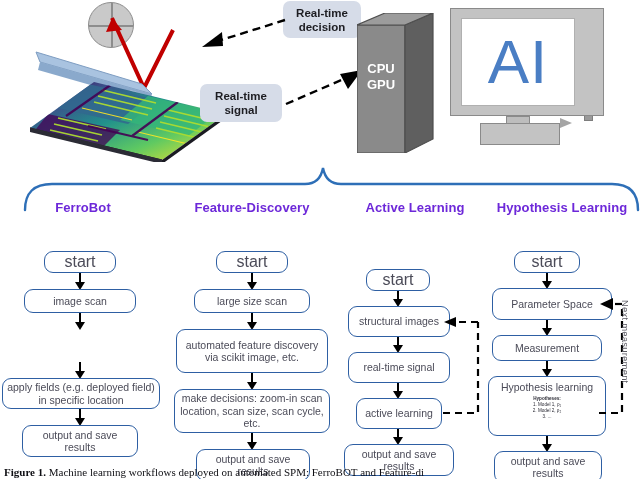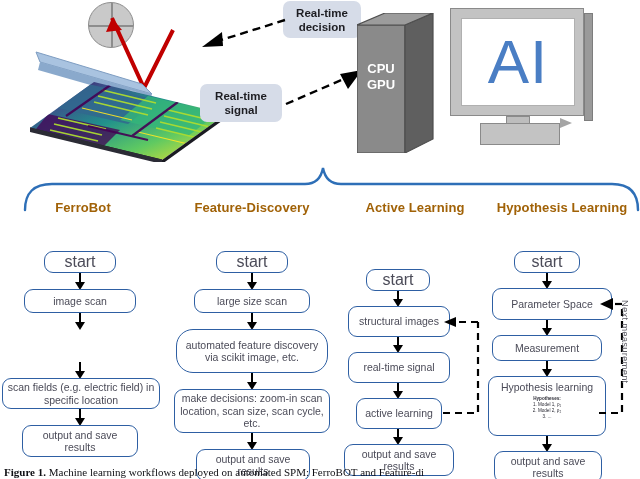--- a/index.html
+++ b/index.html
@@ -54,21 +54,21 @@
   .tower { position:absolute; left:344px; top:13px; width:82px; height:140px;margin-left:13px; }
   .tower-label {
     position:absolute; left:0px; top:48px; width:48px;
     text-align:center; color:#ffffff; font-weight:bold;
     font-size:13px; line-height:16px;
   }
 
   
   .monitor { position:absolute; left:450px; top:8px; width:148px; height:145px; }
   .monitor .bezel {
-    position:absolute; left:0; top:0; width:134px; height:108px;
+    position:absolute; left:0; top:0; width:154px; height:108px;
     background:#c3c3c3; border:1.5px solid #8a8a8a; box-sizing:border-box;padding-left:28px;
   }
   .monitor .bezel-side {
     position:absolute; left:134px; top:5px; width:9px; height:108px;
     background:#9a9a9a; border:1px solid #7d7d7d; box-sizing:border-box;
   }
   .monitor .screen {
     position:absolute; left:10px; top:9px; width:114px; height:88px;
     background:#ffffff; border:1px solid #b0b0b0; box-sizing:border-box;
     display:flex; align-items:center; justify-content:center;
@@ -91,21 +91,21 @@
     border-bottom:5px solid transparent;
   }
 
   
   #brace { position:absolute; left:0px; top:160px; width:640px; height:52px; }
 
   
   .column { position:absolute; top:200px; }
   .col-title {
     text-align:center; font-size:13px; font-weight:bold;
-    color:#a16207; letter-spacing:0.1px; white-space:nowrap;
+    color:#6d28d9; letter-spacing:0.1px; white-space:nowrap;
   }
   .flow { position:relative; margin-top:10px; }
   .node {
     position:absolute; box-sizing:border-box;
     border:1.6px solid #2e5fa3; border-radius:9px;
     background:#ffffff; color:#4b4b58;
     font-size:10.5px; line-height:12.5px;
     display:flex; align-items:center; justify-content:center;
     text-align:center; padding:2px 4px;
   }
@@ -271,21 +271,21 @@
       </svg>
       <div class="node" style="left:22px; top:64px; width:112px; height:24px;">image scan</div>
       <svg class="arrow" style="left:72px; top:88px; width:12px; height:17px;">
         <line x1="6" y1="0" x2="6" y2="10" stroke="#000" stroke-width="2"></line>
         <polygon points="1,9 11,9 6,17" fill="#000"></polygon>
       </svg>
       <svg class="arrow" style="left:72px; top:137px; width:12px; height:17px;">
         <line x1="6" y1="0" x2="6" y2="10" stroke="#000" stroke-width="2"></line>
         <polygon points="1,9 11,9 6,17" fill="#000"></polygon>
       </svg>
-      <div class="node" style="left:0px; top:153px; width:158px; height:31px;">scan fields (e.g. electric field) in specific location</div>
+      <div class="node" style="left:0px; top:153px; width:158px; height:31px;">apply fields (e.g. deployed field) in specific location</div>
       <svg class="arrow" style="left:72px; top:184px; width:12px; height:17px;">
         <line x1="6" y1="0" x2="6" y2="10" stroke="#000" stroke-width="2"></line>
         <polygon points="1,9 11,9 6,17" fill="#000"></polygon>
       </svg>
       <div class="node" style="left:20px; top:200px; width:116px; height:32px;">output and save results</div>
     </div>
   </div>
 
   <div class="column" style="left:172px; width:160px;">
     <div class="col-title">Feature-Discovery</div>
@@ -293,21 +293,21 @@
       <div class="node start" style="left:44px; top:26px; width:72px; height:22px;">start</div>
       <svg class="arrow" style="left:74px; top:48px; width:12px; height:17px;">
         <line x1="6" y1="0" x2="6" y2="10" stroke="#000" stroke-width="2"></line>
         <polygon points="1,9 11,9 6,17" fill="#000"></polygon>
       </svg>
       <div class="node" style="left:22px; top:64px; width:116px; height:24px;">large size scan</div>
       <svg class="arrow" style="left:74px; top:88px; width:12px; height:17px;">
         <line x1="6" y1="0" x2="6" y2="10" stroke="#000" stroke-width="2"></line>
         <polygon points="1,9 11,9 6,17" fill="#000"></polygon>
       </svg>
-      <div class="node" style="left:4px; top:104px; width:152px; height:44px;border-radius:17px;">automated feature discovery via scikit image, etc.</div>
+      <div class="node" style="left:4px; top:104px; width:152px; height:44px;">automated feature discovery via scikit image, etc.</div>
       <svg class="arrow" style="left:74px; top:148px; width:12px; height:17px;">
         <line x1="6" y1="0" x2="6" y2="10" stroke="#000" stroke-width="2"></line>
         <polygon points="1,9 11,9 6,17" fill="#000"></polygon>
       </svg>
       <div class="node" style="left:2px; top:164px; width:156px; height:44px;">make decisions: zoom-in scan location, scan size, scan cycle, etc.</div>
       <svg class="arrow" style="left:74px; top:208px; width:12px; height:17px;">
         <line x1="6" y1="0" x2="6" y2="10" stroke="#000" stroke-width="2"></line>
         <polygon points="1,9 11,9 6,17" fill="#000"></polygon>
       </svg>
       <div class="node" style="left:24px; top:224px; width:114px; height:32px;">output and save results</div>

